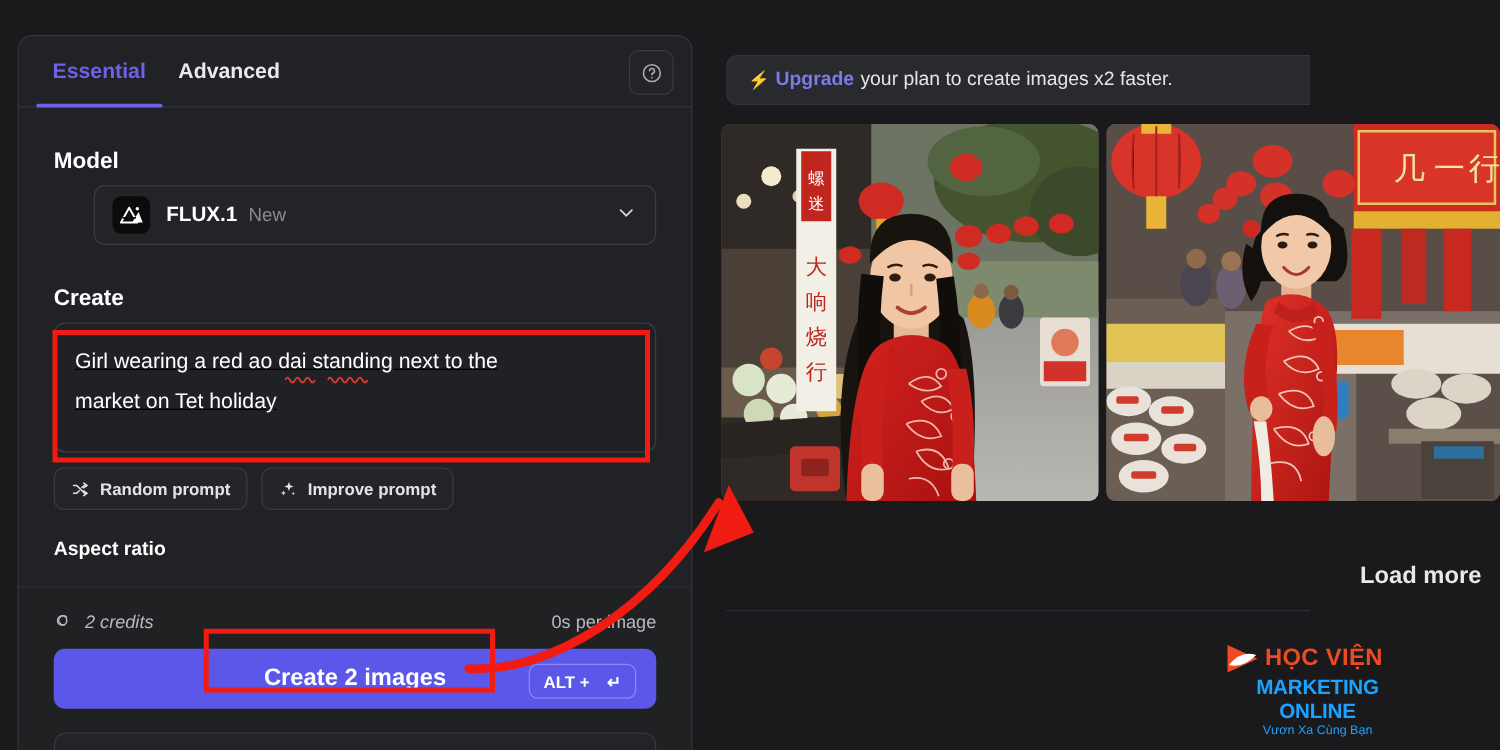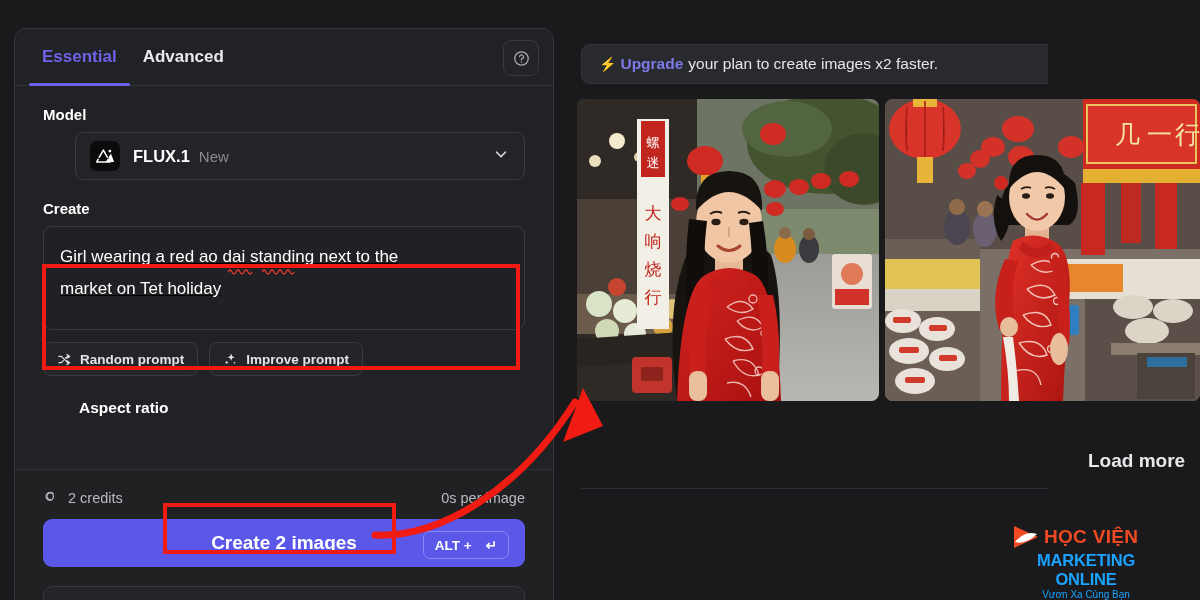--- a/index.html
+++ b/index.html
@@ -61,23 +61,23 @@
     border-radius: 8px;
     background: #232427;
     display: flex; align-items: center; justify-content: center;
     cursor: pointer;
   }
   .help-btn svg { display:block; }
 
   .section { padding: 0 28px; }
   .field-label {
     color: #ffffff;
-    font-size: 15px;
-    font-weight: bold;
-    margin-top: 20px;
+    font-size: 18px;
+    font-weight: bold;
+    margin-top: 32px;
     margin-bottom: 9px;
   }
 
   .model-select {
     height: 46px;
     border: 1px solid #3a3b41;
     border-radius: 9px;
     background: #232427;
     display: flex;
     align-items: center;
@@ -134,21 +134,20 @@
     font-size: 13.5px;
     font-weight: bold;
     cursor: pointer;
   }
 
   .aspect-label {
     color: #ffffff;
     font-size: 15.5px;
     font-weight: bold;
     margin-top: 23px;
-    margin-left: 36px;
   }
 
   
   .panel-footer {
     position: absolute;
     left: 0; right: 0; top: 440px;
     height: 160px;
     background: #202123;
     border-top: 1px solid #303136;
     padding: 0 28px;
@@ -156,20 +155,21 @@
   }
   .credits-row {
     display: flex; align-items: center;
     height: 36px;
     margin-top: 10px;
   }
   .credits-text {
     color: #b9bac0;
     font-size: 14.5px;
     margin-left: 8px;
+    font-style: italic;
   }
   .per-image {
     margin-left: auto;
     color: #b9bac0;
     font-size: 14.5px;
   }
   .create-btn {
     position: relative;
     height: 48px;
     background: #5b57e8;
@@ -252,23 +252,22 @@
   .right-divider {
     position: absolute;
     left: 581px; top: 488px; right: 0;
     height: 1px;
     background: #2e2f34;
   }
 
   
   .logo {
     position: absolute;
-    left: 1011px; top: 512px;
+    left: 979px; top: 512px;
     width: 150px;
-    margin-top: 10px;
   }
   .logo-row1 { display:flex; align-items:center; gap:3px; height: 30px;}
   .logo-mark {
     width: 30px; height: 28px;
     position: relative;
   }
   .logo-hoc {
     color: #f04a23;
     font-size: 19px;
     font-weight: bold;

